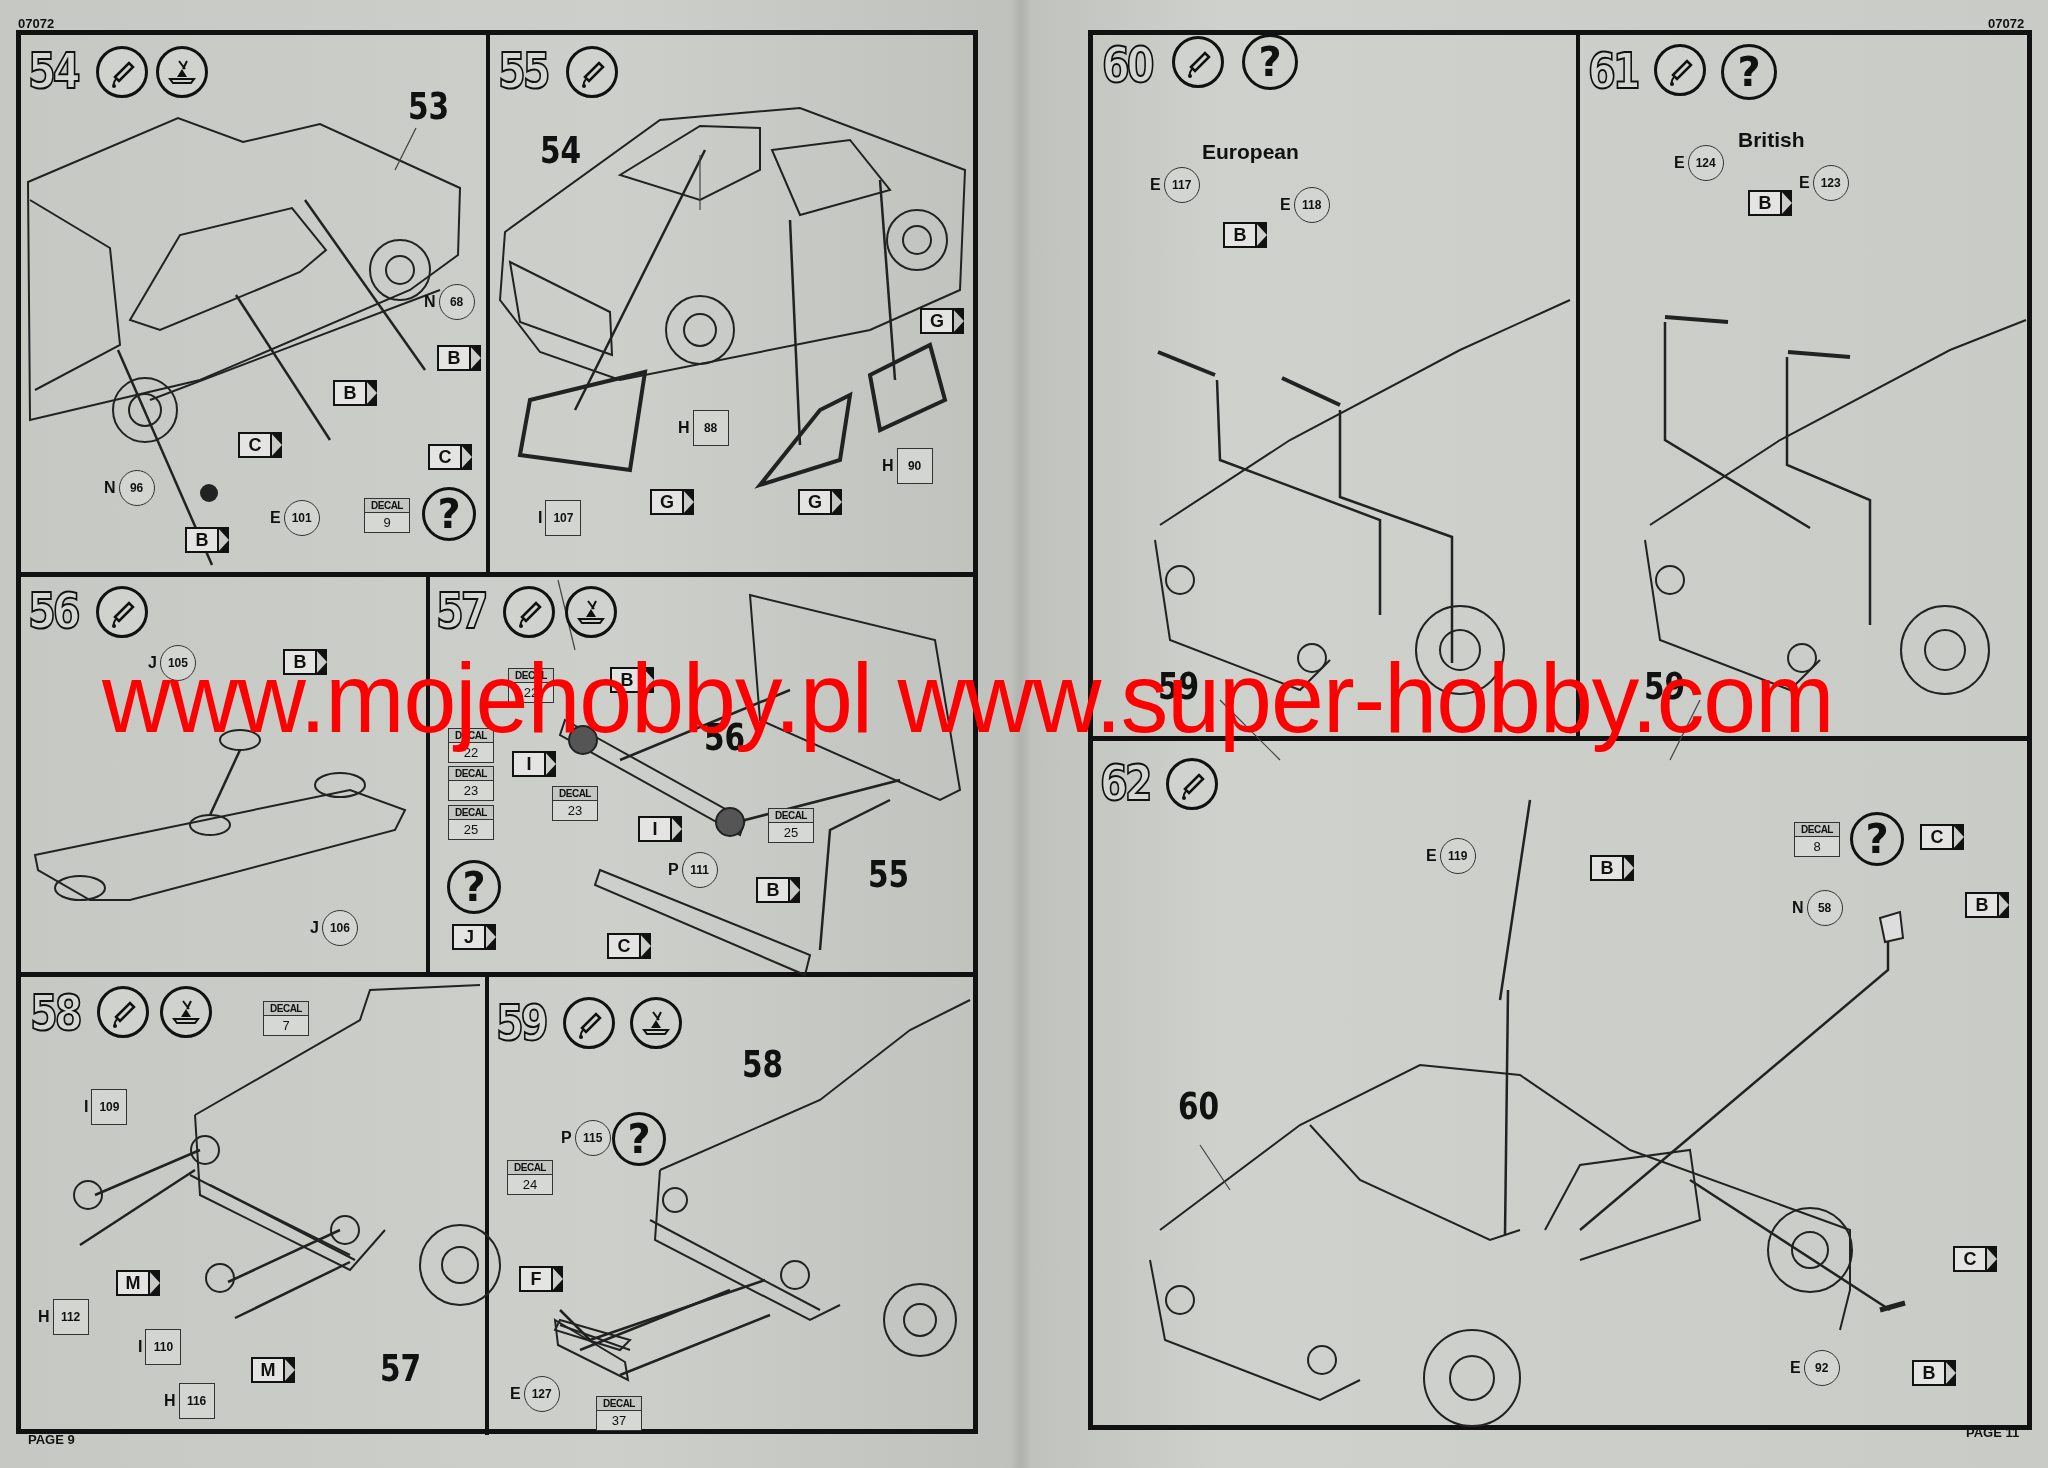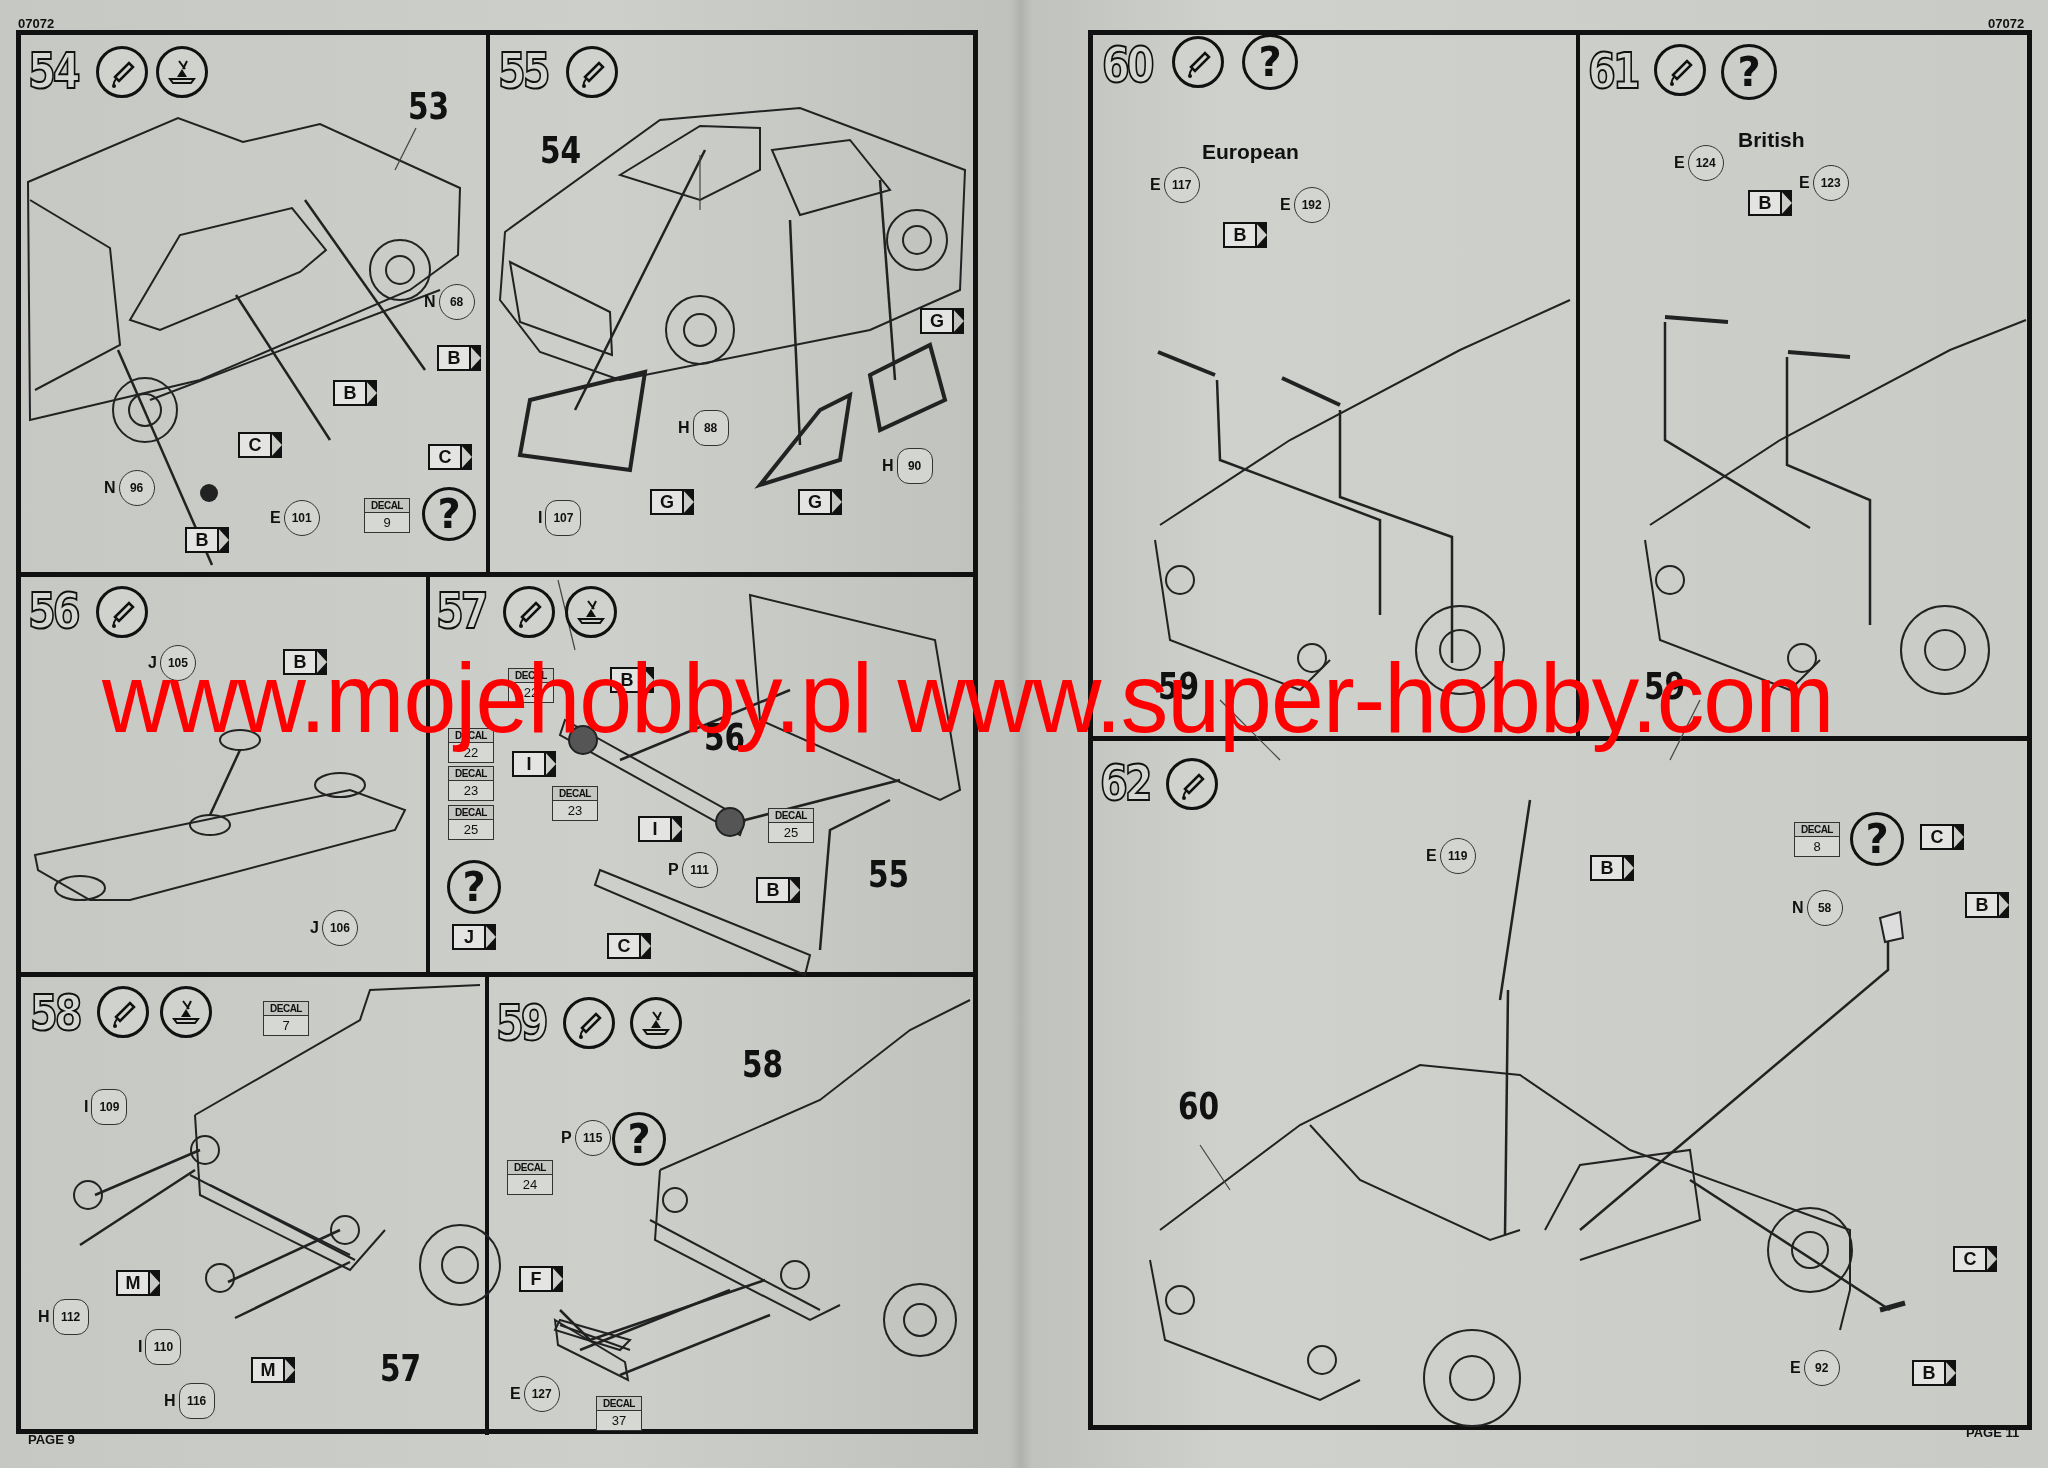--- a/index.html
+++ b/index.html
@@ -21,21 +21,21 @@
   .icon { position:absolute; width:52px; height:52px; border:3px solid #111; border-radius:50%; box-sizing:border-box;
           display:flex; align-items:center; justify-content:center; background:#d0d2ce; }
   .icon svg { width:34px; height:34px; }
   .flag { position:absolute; height:26px; display:flex; align-items:center; }
   .flag .box { border:2px solid #111; background:#e4e5e2; height:22px; min-width:22px; padding:0 4px;
                font-weight:bold; font-size:18px; display:flex; align-items:center; justify-content:center; box-sizing:content-box; }
   .flag .tail { width:0; height:0; border-top:13px solid #111; border-bottom:13px solid #111; border-left:12px solid transparent; margin-left:-2px; }
   .part { position:absolute; display:flex; align-items:center; font-weight:bold; font-size:16px; }
   .part .num { width:34px; height:34px; border:1.5px solid #333; border-radius:50%; display:flex; align-items:center;
                justify-content:center; font-size:12px; margin-left:3px; background:#d3d5d1; }
-  .part .num.sq { border-radius:12px; }
+  .part .num.sq { border-radius:0; }
   .decal { position:absolute; border:1.5px solid #333; background:#d6d8d4; width:44px; text-align:center; font-size:10px; font-weight:bold; }
   .decal .dl { border-bottom:1.5px solid #333; background:#c4c6c2; padding:1px 0; letter-spacing:-0.5px; }
   .decal .dv { font-size:13px; font-weight:normal; padding:2px 0; }
   .ref { position:absolute; font-weight:bold; font-size:38px; font-family:"DejaVu Sans", sans-serif; transform:scaleX(0.78); transform-origin:left top; }
   .label { position:absolute; font-weight:bold; font-size:21px; }
   .bigq { position:absolute; width:54px; height:54px; border:3px solid #111; border-radius:50%; box-sizing:border-box;
           display:flex; align-items:center; justify-content:center; font-weight:bold; font-size:40px; font-family:"DejaVu Sans", sans-serif; }
   svg.draw { position:absolute; left:0; top:0; pointer-events:none; }
   .watermark { position:absolute; left:102px; top:648px; font-size:99px; color:#ff0000; white-space:nowrap;
                font-family:"Liberation Sans", sans-serif; letter-spacing:-1px; line-height:1; transform:scaleX(0.96); transform-origin:left top; }
@@ -482,21 +482,21 @@
       </svg>
   </div>
   <div class="bigq" style="left:1242px;top:34px;width:56px;height:56px;">?</div>
   <div class="label" style="left:1202px;top:140px;">European</div>
   <div class="part" style="left:1150px;top:167px;">
       <span>E</span>
       <span class="num">117</span>
     </div>
   <div class="part" style="left:1280px;top:187px;">
       <span>E</span>
-      <span class="num">192</span>
+      <span class="num">118</span>
     </div>
   <div class="flag" style="left:1223px;top:222px;">
       <span class="box">B</span>
       <span class="tail"></span>
     </div>
   <div class="ref" style="left:1158px;top:664px;">59</div>
 </div>
 
 <div class="panel">
   <div class="stepnum" style="left:1588px;top:46px;">61</div>

